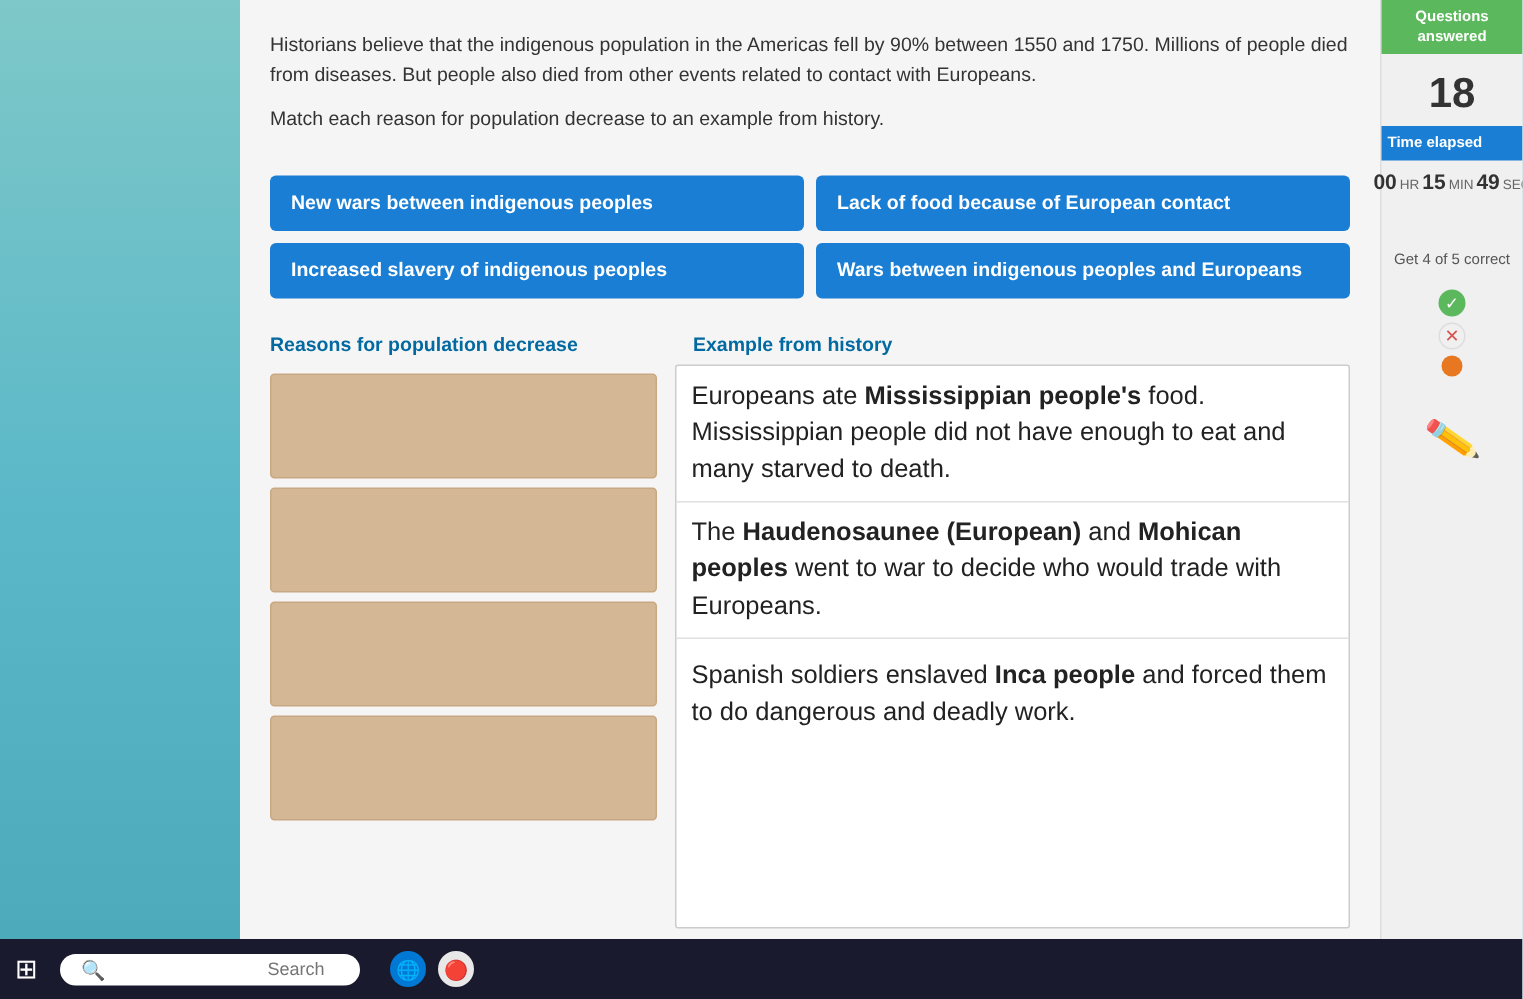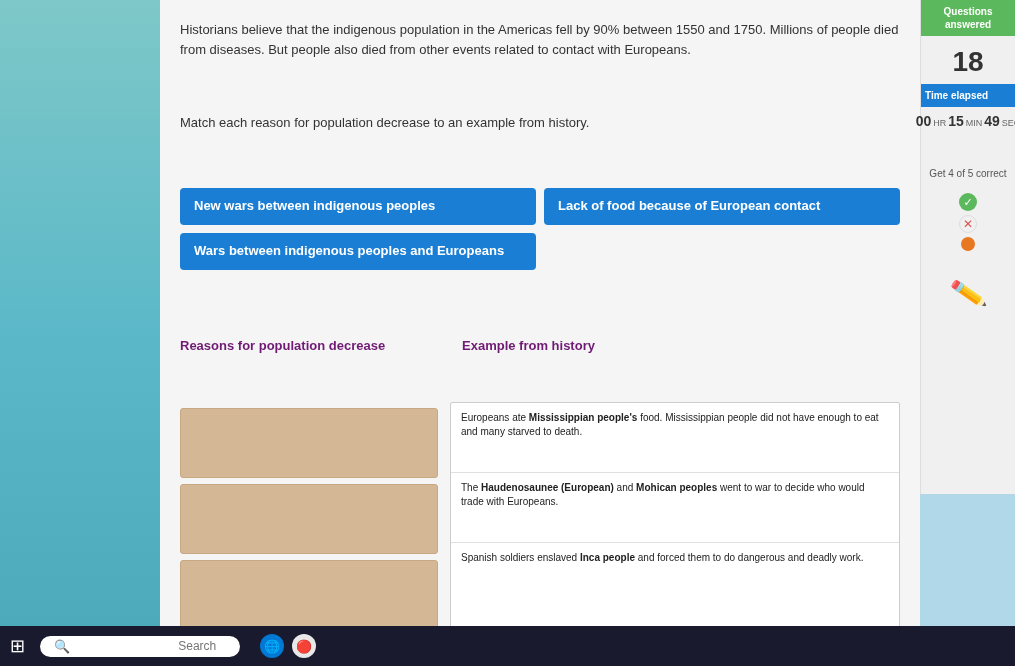--- a/index.html
+++ b/index.html
@@ -23,59 +23,58 @@
 
     
     .main-content {
       flex: 1;
       background: #f5f5f5;
       height: 666px;
       display: flex;
       flex-direction: column;
       padding: 20px 20px 0 20px;
       overflow: hidden;
-      gap: 44px;
     }
 
     .intro-text {
       font-size: 13px;
       color: #333;
       line-height: 1.5;
       margin-bottom: 12px;
     }
 
     .match-instruction {
       font-size: 13px;
       color: #333;
-      margin-bottom: 14px;
     }
 
     
     .chips-grid {
       display: grid;
       grid-template-columns: 1fr 1fr;
       gap: 8px;
       margin-bottom: 18px;
+      margin-top: 31px;
     }
 
     .chip {
       background: #1a7fd4;
       color: white;
       padding: 10px 14px;
       border-radius: 4px;
       font-size: 13px;
       font-weight: bold;
       cursor: grab;
       line-height: 1.3;
     }
 
     .column-header {
       font-size: 13px;
       font-weight: bold;
-      color: #701a75;
+      color: #0369a1;
       padding: 8px 10px 10px 10px;
     }
 
     
     .submit-row {
       padding: 10px 0 6px 0;
     }
 
     .submit-btn {
       background: #6db33f;
@@ -144,21 +143,21 @@
       font-size: 14px;
     }
 
     .edge-icon { background: #0078d4; color: white; }
     .chrome-icon { background: #e8e8e8; }
 
     
     .right-sidebar {
       width: 95px;
       background: #f0f0f0;
-      height: 494px;
+      height: 666px;
       flex-shrink: 0;
       display: flex;
       flex-direction: column;
       align-items: center;
       padding-top: 0;
       border-left: 1px solid #ddd;
     }
 
     .questions-answered-box {
       background: #5cb85c;
@@ -283,25 +282,25 @@
       background: #d4b896;
       border-radius: 3px;
       margin: 6px 12px 6px 0;
       border: 1px solid #c8a882;
     }
 
     .example-block {
       min-height: 70px;
       border-bottom: 1px solid #e0e0e0;
       padding: 8px 10px;
-      font-size: 10px;
+      font-size: 17px;
       line-height: 1.45;
       color: #222;
       display: flex;
-      align-items: flex-start;
+      align-items: flex-end;
     }
 
     .example-block:last-child { border-bottom: none; }
 
     .col-headers {
       display: flex;
     }
   </style>
 </head>
 <body>
@@ -310,20 +309,21 @@
 
 <div class="main-content">
 
   <p class="intro-text">Historians believe that the indigenous population in the Americas fell by 90% between 1550 and 1750. Millions of people died from diseases. But people also died from other events related to contact with Europeans.</p>
 
   <p class="match-instruction">Match each reason for population decrease to an example from history.</p>
 
   <div class="chips-grid">
     <div class="chip">New wars between indigenous peoples</div>
     <div class="chip">Lack of food because of European contact</div>
+    <div class="chip">Increased slavery of indigenous peoples</div>
     <div class="chip">Wars between indigenous peoples and Europeans</div>
   </div>
 
   <div class="col-headers">
     <div style="width:270px; padding: 4px 12px 4px 0;">
       <span class="column-header" style="padding:0;">Reasons for population decrease</span>
     </div>
     <div style="flex:1; padding: 4px 12px;">
       <span class="column-header" style="padding:0;">Example from history</span>
     </div>

